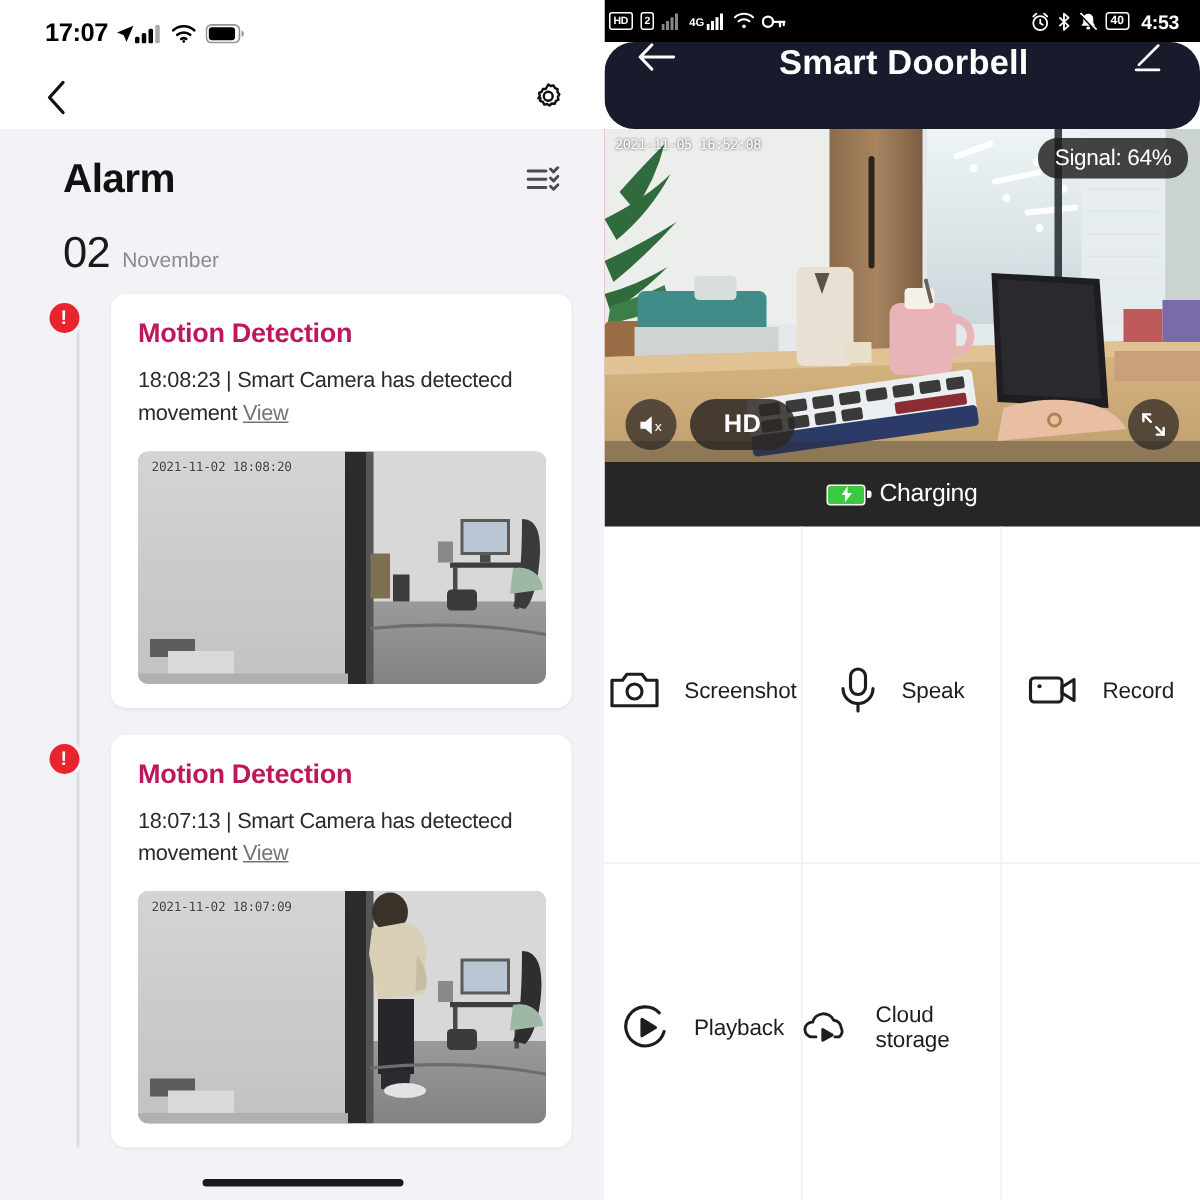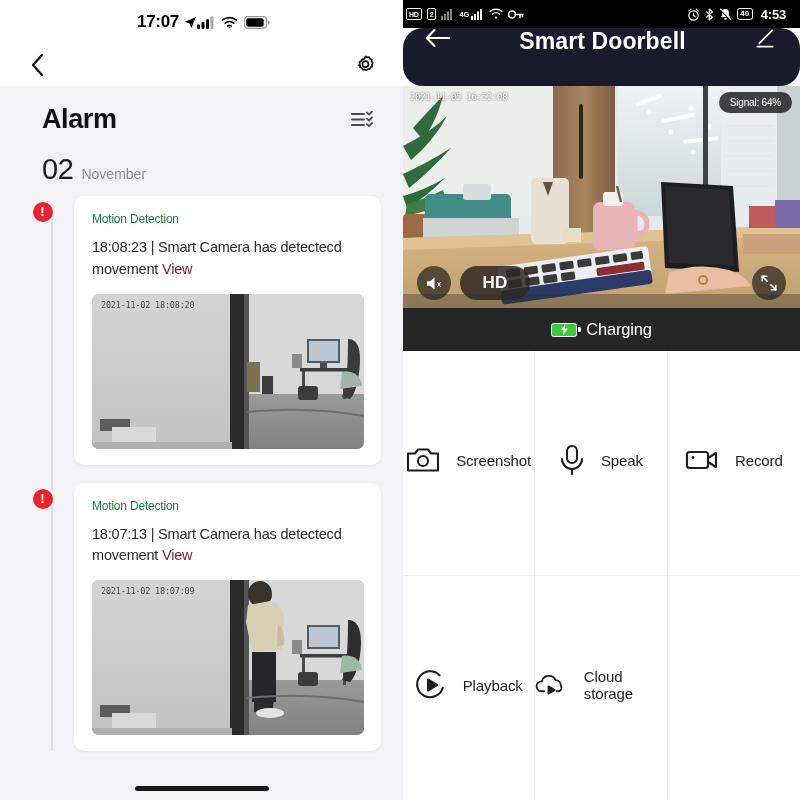--- a/index.html
+++ b/index.html
@@ -14,21 +14,21 @@
   
   .left-panel {
     position: relative;
     width: 403px; height: 800px;
     background: #ffffff;
     display: flex; flex-direction: column;
     overflow: hidden;
   }
   .ios-status {
     height: 44px; flex: 0 0 44px;
-    display: flex; align-items: center; justify-content: center;
+    display: flex; align-items: center; justify-content: flex-start;
     padding: 0 26px 0 30px;
     background: #ffffff;
   }
   .ios-time {
     font-size: 17px; font-weight: bold; color: #000;
     letter-spacing: -0.3px;
     display: flex; align-items: center; gap: 5px;
   }
   .loc-arrow { display: block; }
   .ios-status-right { display: flex; align-items: center; gap: 6px; }
@@ -85,28 +85,28 @@
     margin-top: -1px;
   }
   .event-card {
     background: #fff;
     border-radius: 10px;
     padding: 16px 18px 16px 18px;
     box-shadow: 0 1px 3px rgba(0,0,0,0.06);
     width: 307px;
   }
   .event-heading {
-    font-size: 12px; font-weight: normal; color: #15803d;
+    font-size: 18px; font-weight: bold; color: #be185d;
     margin-bottom: 11px; letter-spacing: -0.2px;
   }
   .event-desc {
     font-size: 14.5px; color: #2a2a2a; line-height: 1.5;
     letter-spacing: -0.2px;
   }
-  .event-link { color: #7f1d1d; cursor: pointer; }
+  .event-link { color: #737373; text-decoration: underline; cursor: pointer; }
   .thumb {
     margin-top: 13px;
     width: 272px; height: 155px;
     border-radius: 7px;
     position: relative; overflow: hidden;
     background: #b8b8b8;
   }
   .thumb-ts {
     position: absolute; top: 6px; left: 9px;
     font-family: "DejaVu Sans Mono", monospace;
@@ -167,21 +167,21 @@
   .vid-ts {
     position: absolute; top: 6px; left: 7px;
     font-family: "DejaVu Sans Mono", monospace;
     font-size: 9px; color: #ffffff;
     text-shadow: 0 0 2px rgba(0,0,0,.75);
     letter-spacing: -0.3px; z-index: 6;
   }
   .signal-badge {
     position: absolute; top: 6px; right: 8px;
     background: rgba(28,28,28,0.82);
-    color: #fff; font-size: 10px;
+    color: #fff; font-size: 15px;
     padding: 5px 11px; border-radius: 13px;
     z-index: 6; letter-spacing: -0.2px; text-align: right;
   }
   .vid-controls {
     position: absolute; left: 0; right: 0; bottom: 8px;
     display: flex; align-items: center; z-index: 6;
     padding: 0 14px;
   }
   .ctl-round {
     width: 34px; height: 34px; border-radius: 50%;

